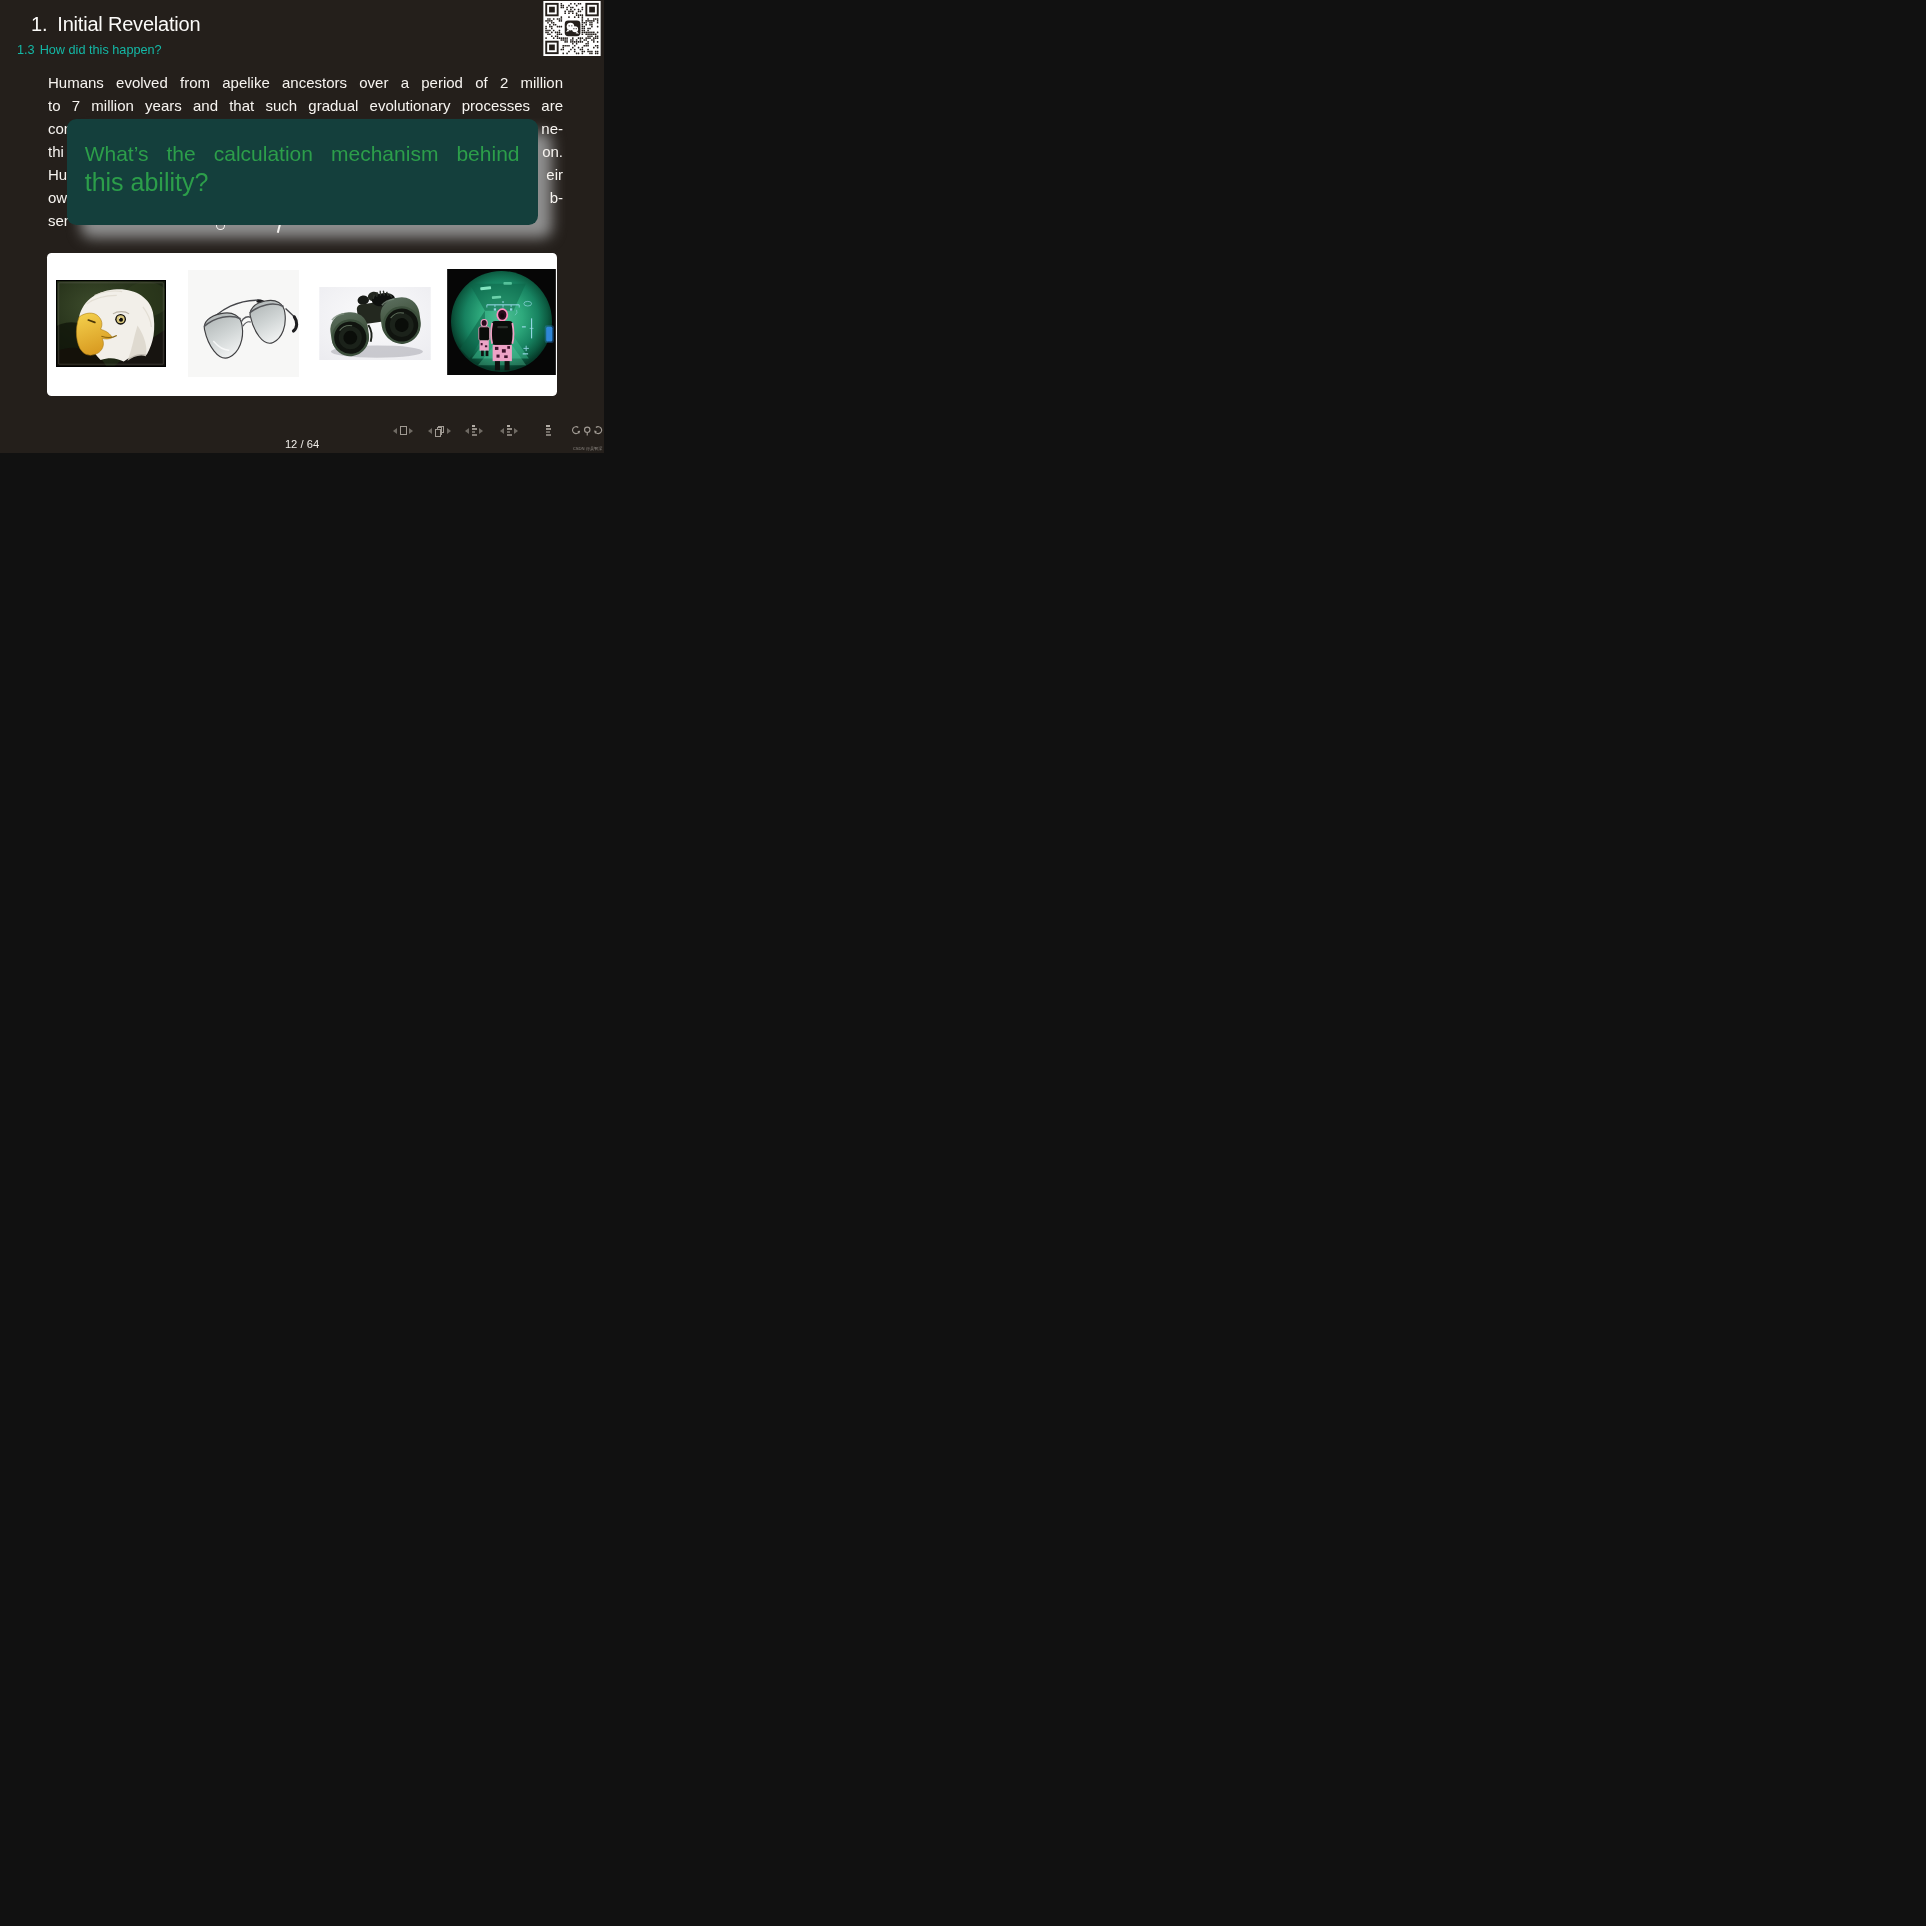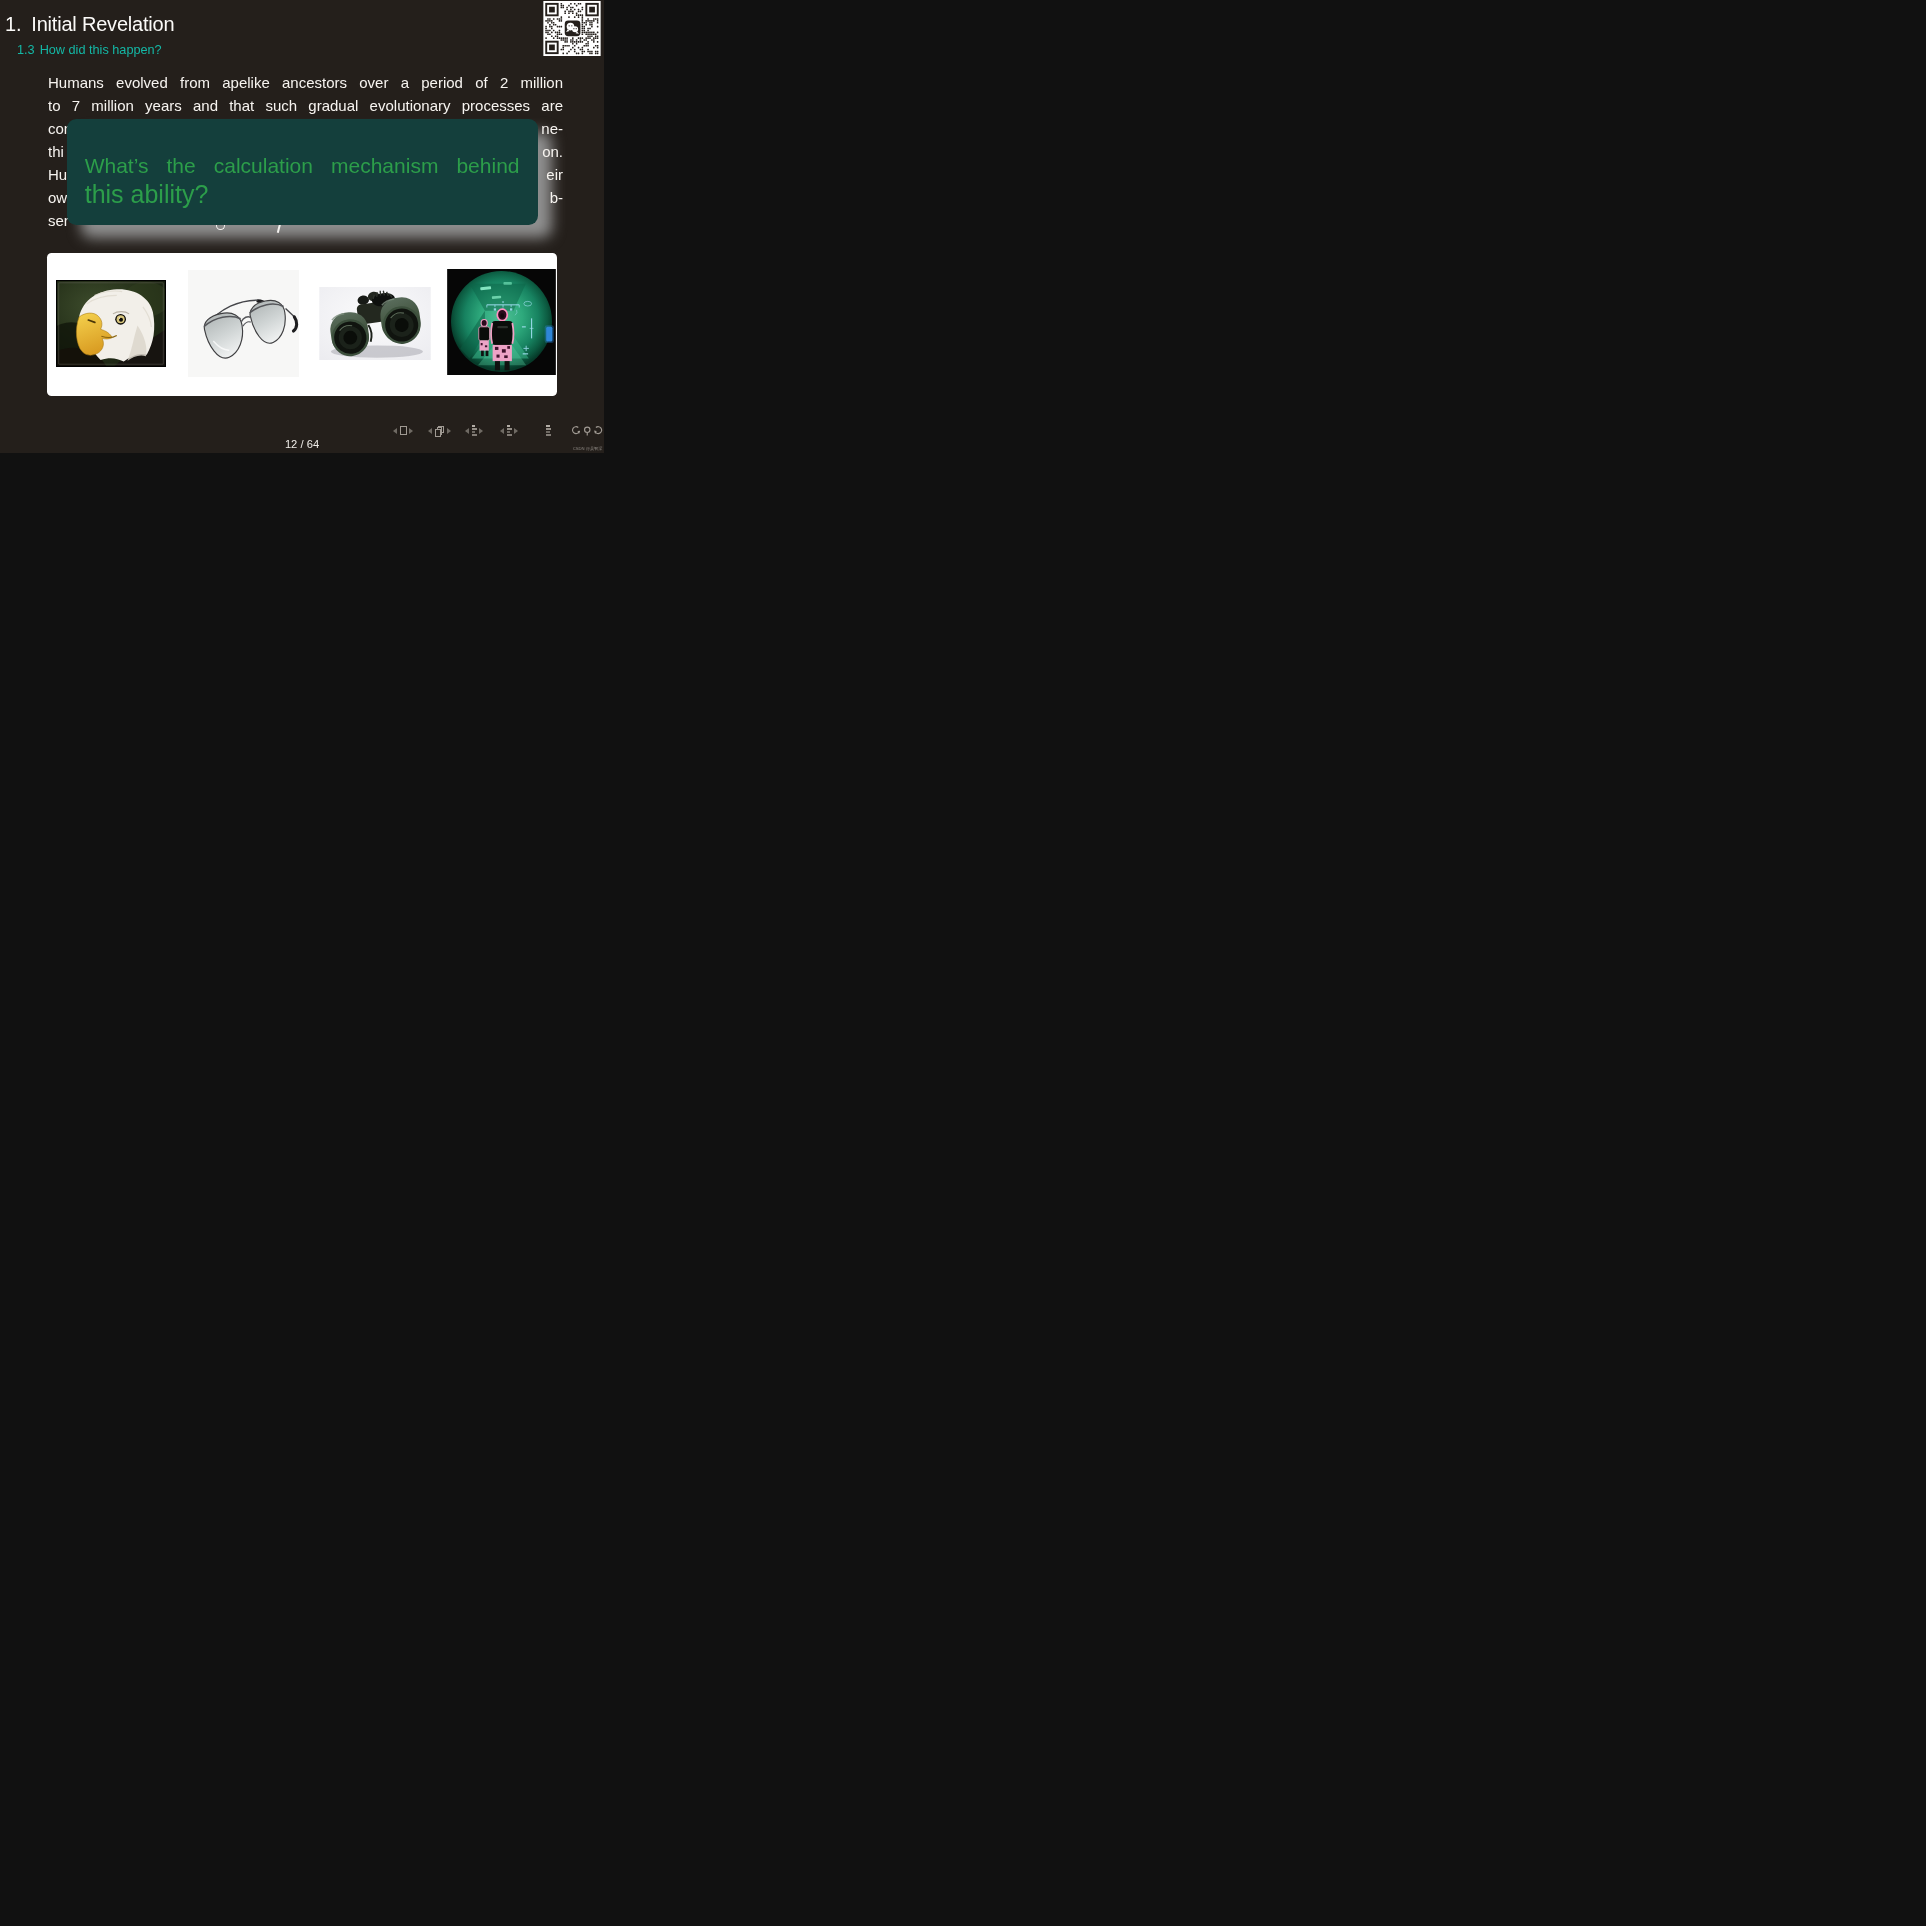--- a/index.html
+++ b/index.html
@@ -1,20 +1,20 @@
 <!DOCTYPE html>
 <html style="font-size:6.2px"><head>
 <meta charset="utf-8">
 <style>
   html,body{margin:0;padding:0;background:#111;}
   .stage{position:relative;width:604px;height:453px;background:#241f1b;overflow:hidden;
          font-family:"Liberation Sans",sans-serif;}
 
   
-  .title{position:absolute;left:5px;top:13px;color:#fbfaf8;font-size:20px;letter-spacing:-0.2px;white-space:nowrap;}
+  .title{position:absolute;left:31px;top:13px;color:#fbfaf8;font-size:20px;letter-spacing:-0.2px;white-space:nowrap;}
   .title .num{margin-right:10px;}
   .subtitle{position:absolute;left:17px;top:43px;color:#14b8a6;font-size:12.7px;white-space:nowrap;}
   .subtitle .num{margin-right:5px;}
 
   
   .qr{position:absolute;left:543px;top:0.8px;width:58px;height:55px;}
 
   
   .bodytext{position:absolute;left:48px;top:71px;width:515px;z-index:2;color:#f7f4f0;
             font-size:15px;line-height:23px;}
@@ -25,21 +25,21 @@
   .desc-g{position:absolute;left:216px;top:224px;width:7px;height:5px;z-index:2;
           border:1.9px solid #f5f3f0;border-top:none;border-radius:0 0 4.6px 4.6px;}
   .desc-y{position:absolute;left:278px;top:223px;width:1.9px;height:10px;background:#f5f3f0;
           transform:rotate(14deg);z-index:2;}
 
   
   .callout-shadow{position:absolute;left:81px;top:132px;width:471px;height:106px;border-radius:10px;
                   background:#8f8f8f;filter:blur(7px);z-index:1;}
   .callout{position:absolute;left:67px;top:119px;width:471px;height:106px;background:#143f3c;
            border-radius:9.2px;z-index:3;box-sizing:border-box;padding:21px 18.5px 0 17.7px;}
-  .callout .q1{color:#2c9e4a;font-size:21px;line-height:28px;text-align:justify;text-align-last:justify;margin-top:12px;}
+  .callout .q1{color:#2c9e4a;font-size:21px;line-height:28px;text-align:justify;text-align-last:justify;}
   .callout .q2{color:#2c9e4a;font-size:25px;line-height:28px;}
 
   
   .gallery{position:absolute;left:47px;top:253px;width:510px;height:143px;background:#ffffff;
            border-radius:4.6px;z-index:2;}
   .fig{position:absolute;}
   .fig-eagle{left:9.2px;top:27px;}
   .fig-sun{left:141px;top:17px;}
   .fig-bino{left:272px;top:34px;}
   .fig-nv{left:400px;top:16px;}

